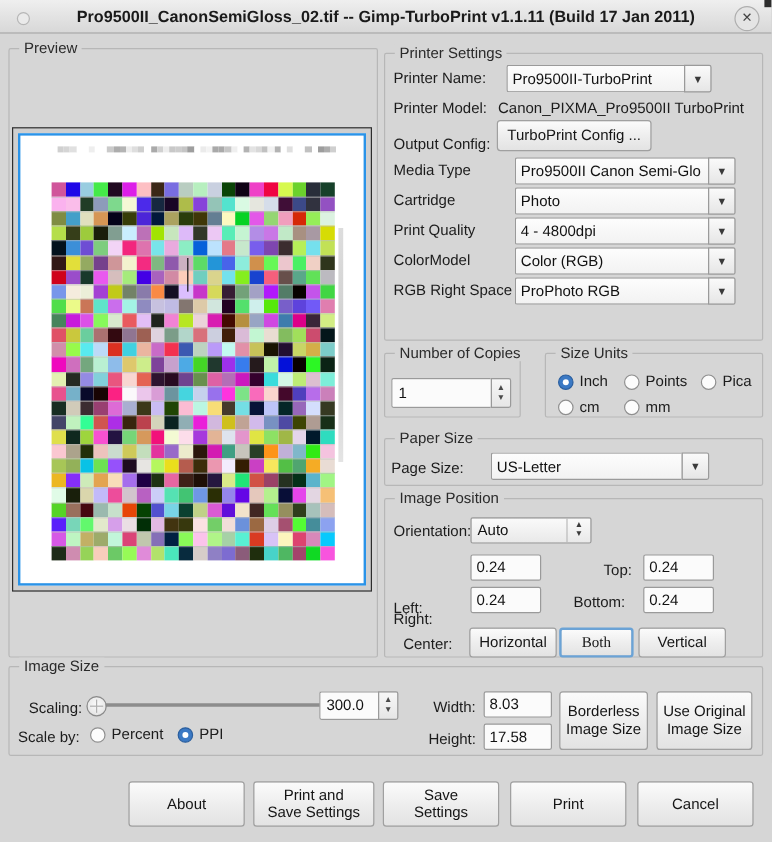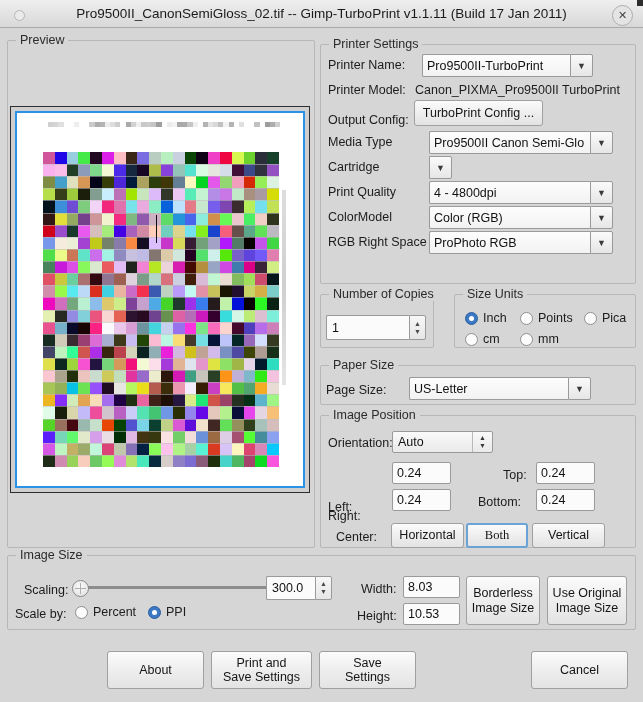--- a/index.html
+++ b/index.html
@@ -15,21 +15,21 @@
 
   
   .titlebar{
     position:absolute;left:0;top:0;width:643px;height:28px;
     background:linear-gradient(to bottom,#efefef 0%,#e3e3e3 50%,#d8d8d8 100%);
     border-bottom:1px solid #a9a9a9;
     box-sizing:border-box;
   }
   .titlebar .title{
     position:absolute;left:0;top:0;width:643px;height:28px;
-    line-height:28px;text-align:center;font-size:13.5px;font-weight:normal;color:#1a1a1a;
+    line-height:28px;text-align:center;font-size:13.5px;font-weight:bold;color:#1a1a1a;
   }
   .tb-dot{
     position:absolute;left:14px;top:10px;width:9px;height:9px;border-radius:50%;
     background:#eaeaea;border:1px solid #b6b6b6;
   }
   .tb-close{
     position:absolute;right:10px;top:5px;width:19px;height:19px;border-radius:50%;
     background:#e4e4e4;border:1px solid #aeaeae;
     font-size:11px;line-height:18px;text-align:center;color:#444;cursor:default;
   }
@@ -785,20 +785,21 @@
   <div class="btn" style="left:414px;top:100px;width:129px;height:26px;">TurboPrint Config ...</div>
 
   <div class="lbl" style="left:328px;top:135px;">Media Type</div>
   <div class="combo" style="left:429px;top:131px;width:184px;height:23px;">
     <div class="cval">Pro9500II Canon Semi-Glo</div>
     <div class="carrow">▼</div>
   </div>
 
   <div class="lbl" style="left:328px;top:160px;">Cartridge</div>
   <div class="combo" style="left:429px;top:156px;width:184px;height:23px;">
+    <div class="cval">Photo</div>
     <div class="carrow">▼</div>
   </div>
 
   <div class="lbl" style="left:328px;top:185px;">Print Quality</div>
   <div class="combo" style="left:429px;top:181px;width:184px;height:23px;">
     <div class="cval">4 - 4800dpi</div>
     <div class="carrow">▼</div>
   </div>
 
   <div class="lbl" style="left:328px;top:210px;">ColorModel</div>
@@ -908,27 +909,28 @@
     <span class="rlab">Percent</span>
   </div>
   <div class="radio on" style="left:148px;top:605px;">
     <span class="rdot"></span>
     <span class="rlab">PPI</span>
   </div>
 
   <div class="lbl" style="left:361px;top:582px;">Width:</div>
   <div class="entry" style="left:403px;top:576px;width:57px;height:22px;">8.03</div>
   <div class="lbl" style="left:357px;top:609px;">Height:</div>
-  <div class="entry" style="left:403px;top:603px;width:57px;height:22px;">10.53</div>
+  <div class="entry" style="left:403px;top:603px;width:57px;height:22px;">17.58</div>
 
   <div class="btn" style="left:466px;top:576px;width:74px;height:49px;">Borderless
 Image Size</div>
   <div class="btn" style="left:547px;top:576px;width:80px;height:49px;">Use Original
 Image Size</div>
 
   <div class="btn" style="left:107px;top:651px;width:97px;height:38px;">About</div>
   <div class="btn" style="left:211px;top:651px;width:101px;height:38px;">Print and
 Save Settings</div>
   <div class="btn" style="left:319px;top:651px;width:97px;height:38px;">Save
 Settings</div>
+  <div class="btn" style="left:425px;top:651px;width:97px;height:38px;">Print</div>
   <div class="btn" style="left:531px;top:651px;width:97px;height:38px;">Cancel</div>
 
 </div>
 
 </body></html>

